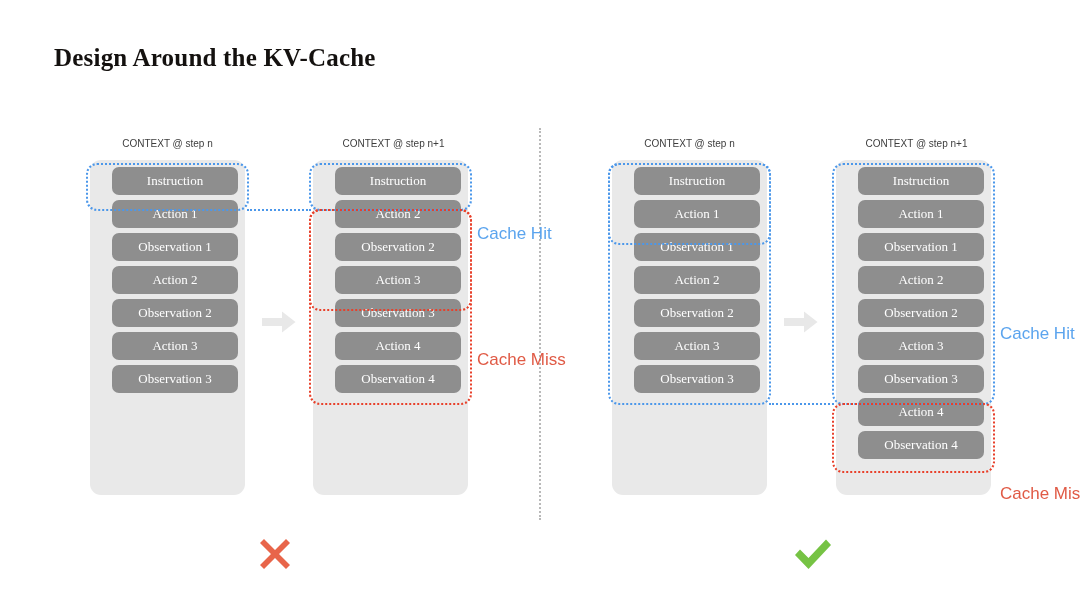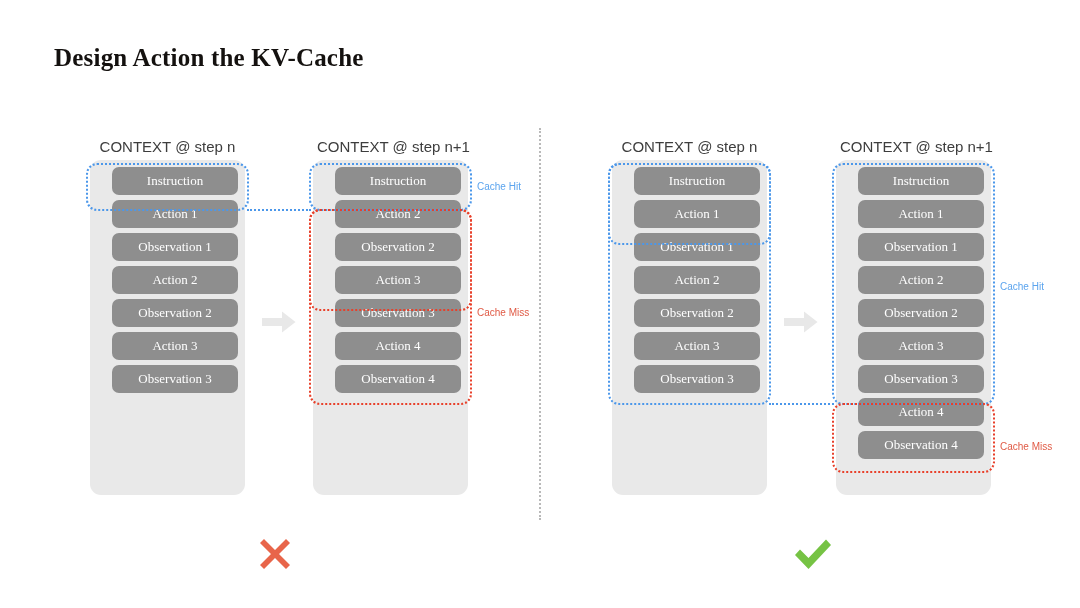--- a/index.html
+++ b/index.html
@@ -47,21 +47,21 @@
     height: 608px;
     width: 540px;
   }
   .panel.left  { left: 0; }
   .panel.right { left: 540px; }
 
   
   .col-header {
     position: absolute;
     font-family: "Liberation Sans", sans-serif;
-    font-size: 15px;
+    font-size: 10px;
     color: #3d3d3d;
     white-space: nowrap;
     text-align: center;
   }
 
   
   .card {
     position: absolute;
     background: #e9e9e9;
     border-radius: 11px;
@@ -106,22 +106,23 @@
   .hl-line {
     position: absolute;
     border-top: 2.4px dotted #4b97ea;
     height: 0;
   }
 
   
   .cache-label {
     position: absolute;
     font-family: "Liberation Sans", sans-serif;
-    font-size: 10px;
-    white-space: nowrap;
+    font-size: 17px;
+    white-space: nowrap;
+    margin-top: 43px;
   }
   .cache-label.hit  { color: #5ba4ee; }
   .cache-label.miss { color: #e05a45; text-align: center; }
 
   
   .arrow {
     position: absolute;
     width: 34px;
     height: 22px;
   }
@@ -129,21 +130,21 @@
   
   .verdict {
     position: absolute;
     width: 46px;
     height: 46px;
   }
 </style>
 </head>
 <body>
 
-<div class="slide-title">Design Action the KV-Cache</div>
+<div class="slide-title">Design Around the KV-Cache</div>
 
 <div class="divider"></div>
 
 <div class="panel left">
 
   <div class="col-header" style="left:90px; top:138px; width:155px;">CONTEXT @ step n</div>
   <div class="col-header" style="left:312px; top:138px; width:163px;">CONTEXT @ step n+1</div>
 
   <div class="card" style="left:90px; top:160px; width:155px; height:335px;">
     <div class="blocks">

